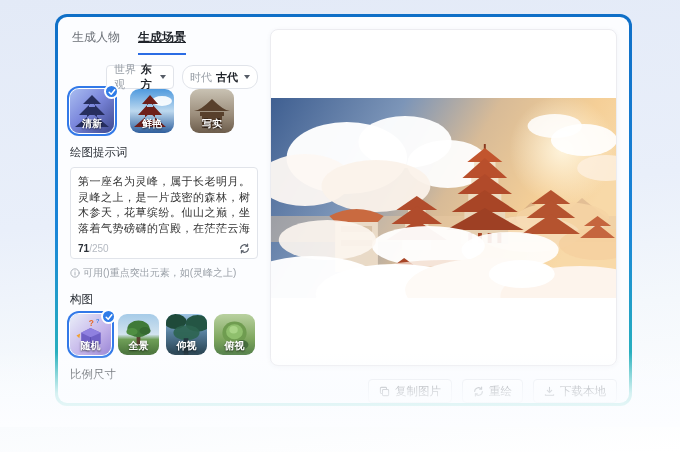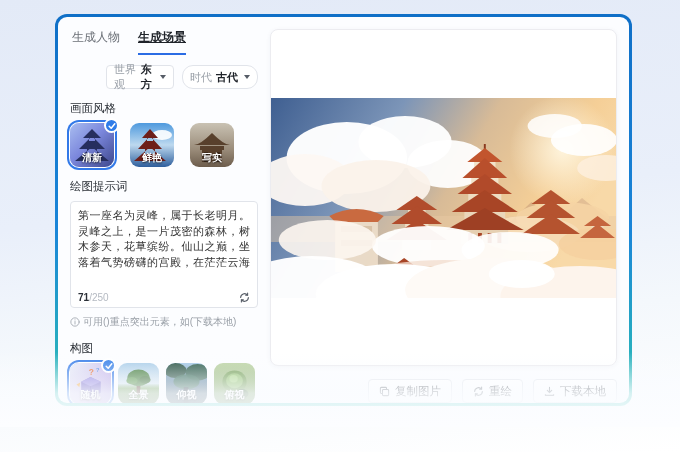--- a/index.html
+++ b/index.html
@@ -35,21 +35,21 @@
   .thumb .bg{position:absolute;inset:0;border-radius:9px;overflow:hidden;}
   .thumb .bg svg{display:block;width:100%;height:100%;}
   .thumb.selected{box-shadow:0 0 0 1px #fff,0 0 0 3px #3279e8;}
   .tlabel{position:absolute;bottom:2px;left:0;right:0;text-align:center;font-size:10px;color:#fff;font-weight:600;
     text-shadow:0 1px 2px rgba(0,0,0,.7);}
   .badge{position:absolute;top:-5px;right:-5px;width:15px;height:15px;border-radius:50%;background:#2f7ce8;
     border:2px solid #fff;box-sizing:border-box;display:flex;align-items:center;justify-content:center;z-index:2;}
   
   .prompt-box{border:1px solid #e1e4ea;border-radius:4px;background:#fff;padding:6px 7px 4px;box-sizing:border-box;cursor:text;}
   .prompt-text{font-size:11px;line-height:15.5px;color:#333;height:63px;overflow:hidden;text-align:justify;}
-  .prompt-foot{display:flex;align-items:center;margin-top:21px;}
+  .prompt-foot{display:flex;align-items:center;margin-top:6px;}
   .count{font-size:10px;color:#2a2f36;font-weight:700;}
   .max{font-size:10px;color:#b5bac2;}
   .refresh-btn{margin-left:auto;cursor:pointer;display:flex;}
   .hint-row{display:flex;gap:3px;align-items:center;margin-top:7px;font-size:10px;color:#9aa0a8;}
   
   .preview-card{margin-top:4px;height:340px;background:#fff;border:1px solid #ececf0;border-radius:8px;
     box-shadow:0 1px 5px rgba(40,60,100,.05);overflow:hidden;display:flex;align-items:center;}
   .preview-card svg{display:block;width:100%;height:200px;}
   .actions{margin-top:13px;display:flex;justify-content:flex-end;gap:10px;}
   .act-btn{height:24px;padding:0 10px;display:inline-flex;align-items:center;gap:5px;background:#fff;
@@ -78,21 +78,20 @@
             <span class="val">东方</span>
             <span class="caret"></span>
           </div>
           <div class="select w2">
             <span class="lbl">时代</span>
             <span class="val">古代</span>
             <span class="caret"></span>
           </div>
         </div>
 
-        <div class="section-title">画面风格</div>
         <div class="thumb-row">
           <div class="thumb selected">
             <span class="bg">
               <svg viewBox="0 0 44 44" preserveAspectRatio="none">
                 <defs>
                     <linearGradient id="g1" x1="0" y1="0" x2="1" y2="1">
                   <stop offset="0" stop-color="#a9bdf0"></stop>
                       <stop offset=".45" stop-color="#7c88dd"></stop>
                       <stop offset="1" stop-color="#3d478c"></stop>
                 </linearGradient>
@@ -159,21 +158,21 @@
           </div>
         </div>
 
         <div class="hint-row">
           <span style="display:flex;">
             <svg width="10" height="10" viewBox="0 0 12 12" fill="none" stroke="#a6acb4" stroke-width="1.1" stroke-linecap="round">
               <circle cx="6" cy="6" r="5"></circle>
                 <path d="M6 5.4v3M6 3.4v.2"></path>
             </svg>
           </span>
-          <span>可用()重点突出元素，如(下载本地)</span>
+          <span>可用()重点突出元素，如(灵峰之上)</span>
         </div>
 
         <div class="section-title">构图</div>
         <div class="thumb-row comp">
           <div class="thumb selected">
             <span class="bg">
               <svg viewBox="0 0 44 44" preserveAspectRatio="none">
                 <defs>
                     <linearGradient id="g4" x1="0" y1="0" x2="1" y2="1">
                   <stop offset="0" stop-color="#e9eef8"></stop>

